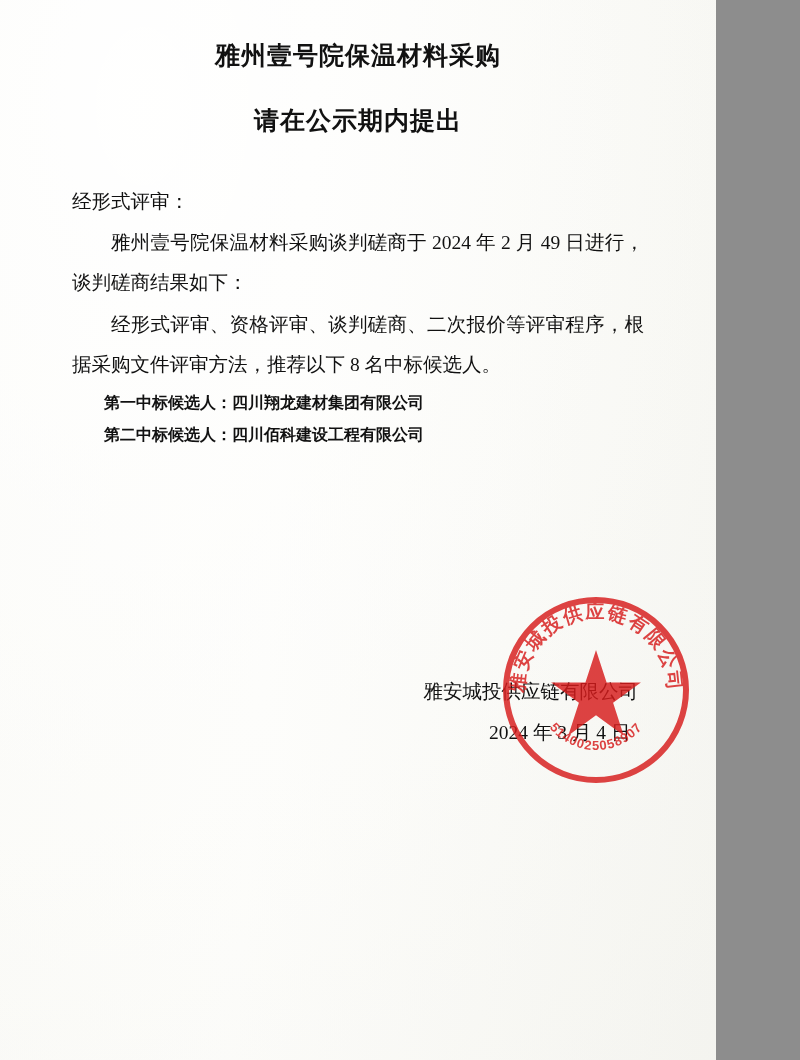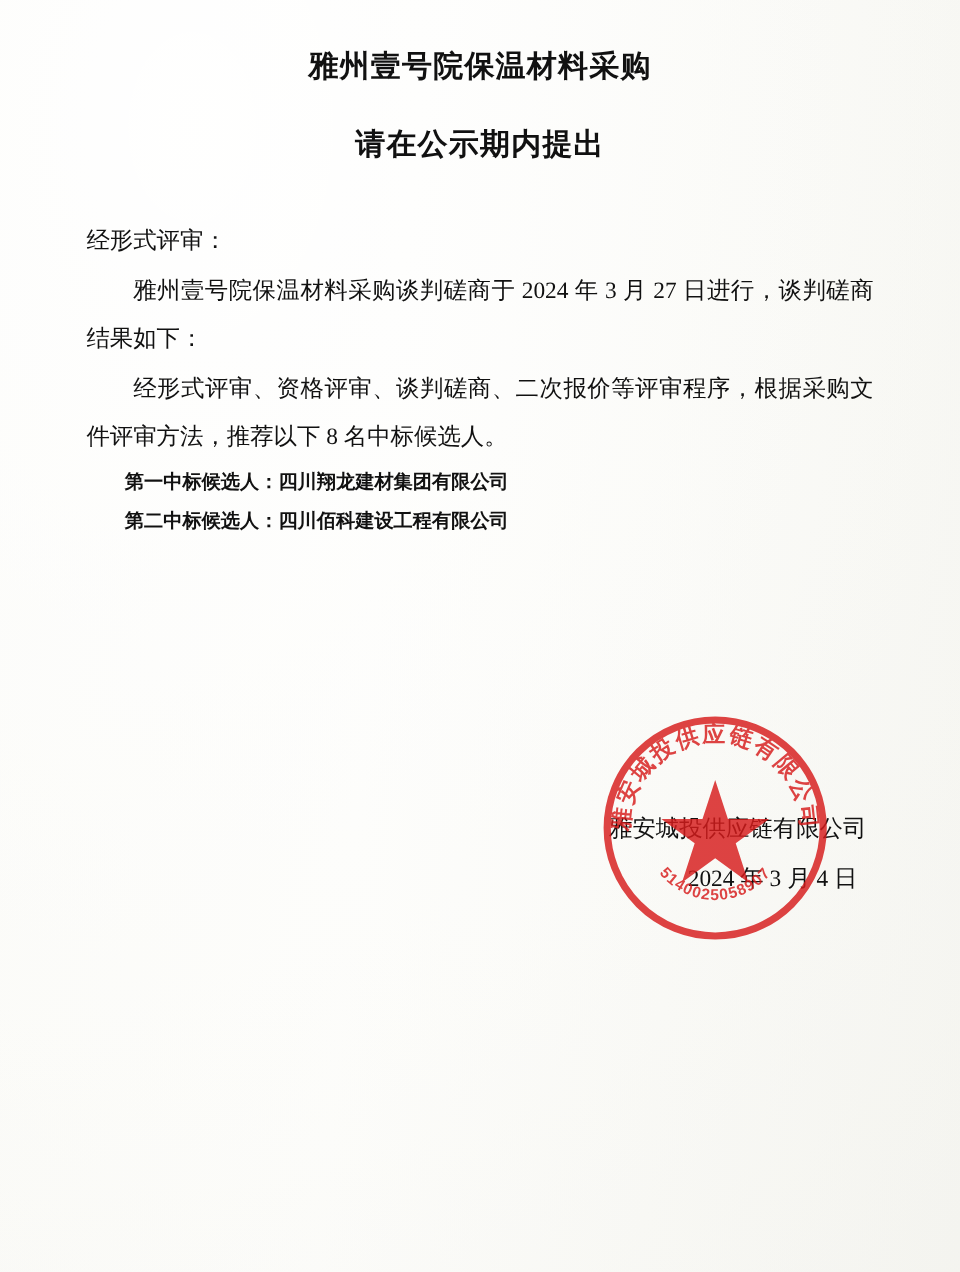--- a/index.html
+++ b/index.html
@@ -5,21 +5,21 @@
   html, body {
     margin: 0;
     padding: 0;
     background: #8d8d8d;
   }
   body {
     font-family: "Liberation Serif", "DejaVu Serif", serif;
   }
   .page {
     position: relative;
-    width: 800px;
+    width: 716px;
     height: 1060px;
     background: #fdfdfb;
     overflow: hidden;
   }
   
   .paper-shade {
     position: absolute;
     inset: 0;
     background:
       radial-gradient(ellipse at 20% 10%, rgba(255,255,255,0.9) 0%, rgba(250,250,246,0.2) 60%, rgba(238,238,232,0.35) 100%),
@@ -105,21 +105,21 @@
 
   <div class="content">
 
     <div class="title-block">
       <div class="title-line">雅州壹号院保温材料采购</div>
       <div class="title-line second">请在公示期内提出</div>
     </div>
 
     <div class="body-block">
       <p class="para">经形式评审：</p>
-      <p class="para indent">雅州壹号院保温材料采购谈判磋商于 2024 年 3 月 27 日进行，谈判磋商结果如下：</p>
+      <p class="para indent">雅州壹号院保温材料采购谈判磋商于 2024 年 2 月 49 日进行，谈判磋商结果如下：</p>
       <p class="para indent">经形式评审、资格评审、谈判磋商、二次报价等评审程序，根据采购文件评审方法，推荐以下 8 名中标候选人。</p>
       <p class="candidate bold">第一中标候选人：四川翔龙建材集团有限公司</p>
       <p class="candidate bold">第二中标候选人：四川佰科建设工程有限公司</p>
     </div>
 
   </div>
 
   <div class="signature">
     <div class="sig-line">雅安城投供应链有限公司</div>
     <div class="sig-line sig-date">2024 年 3 月 4 日</div>

